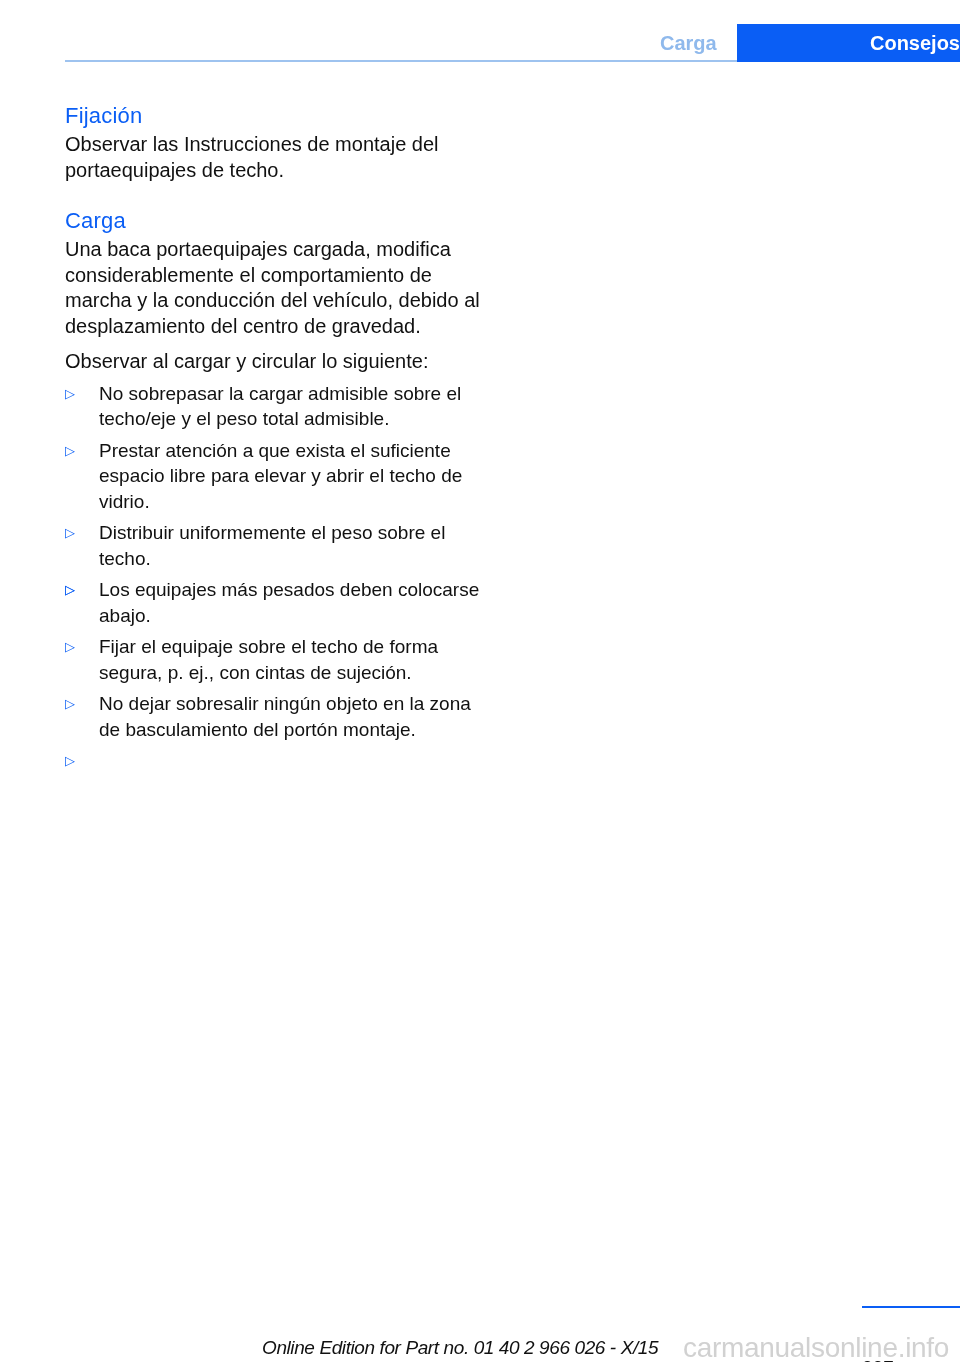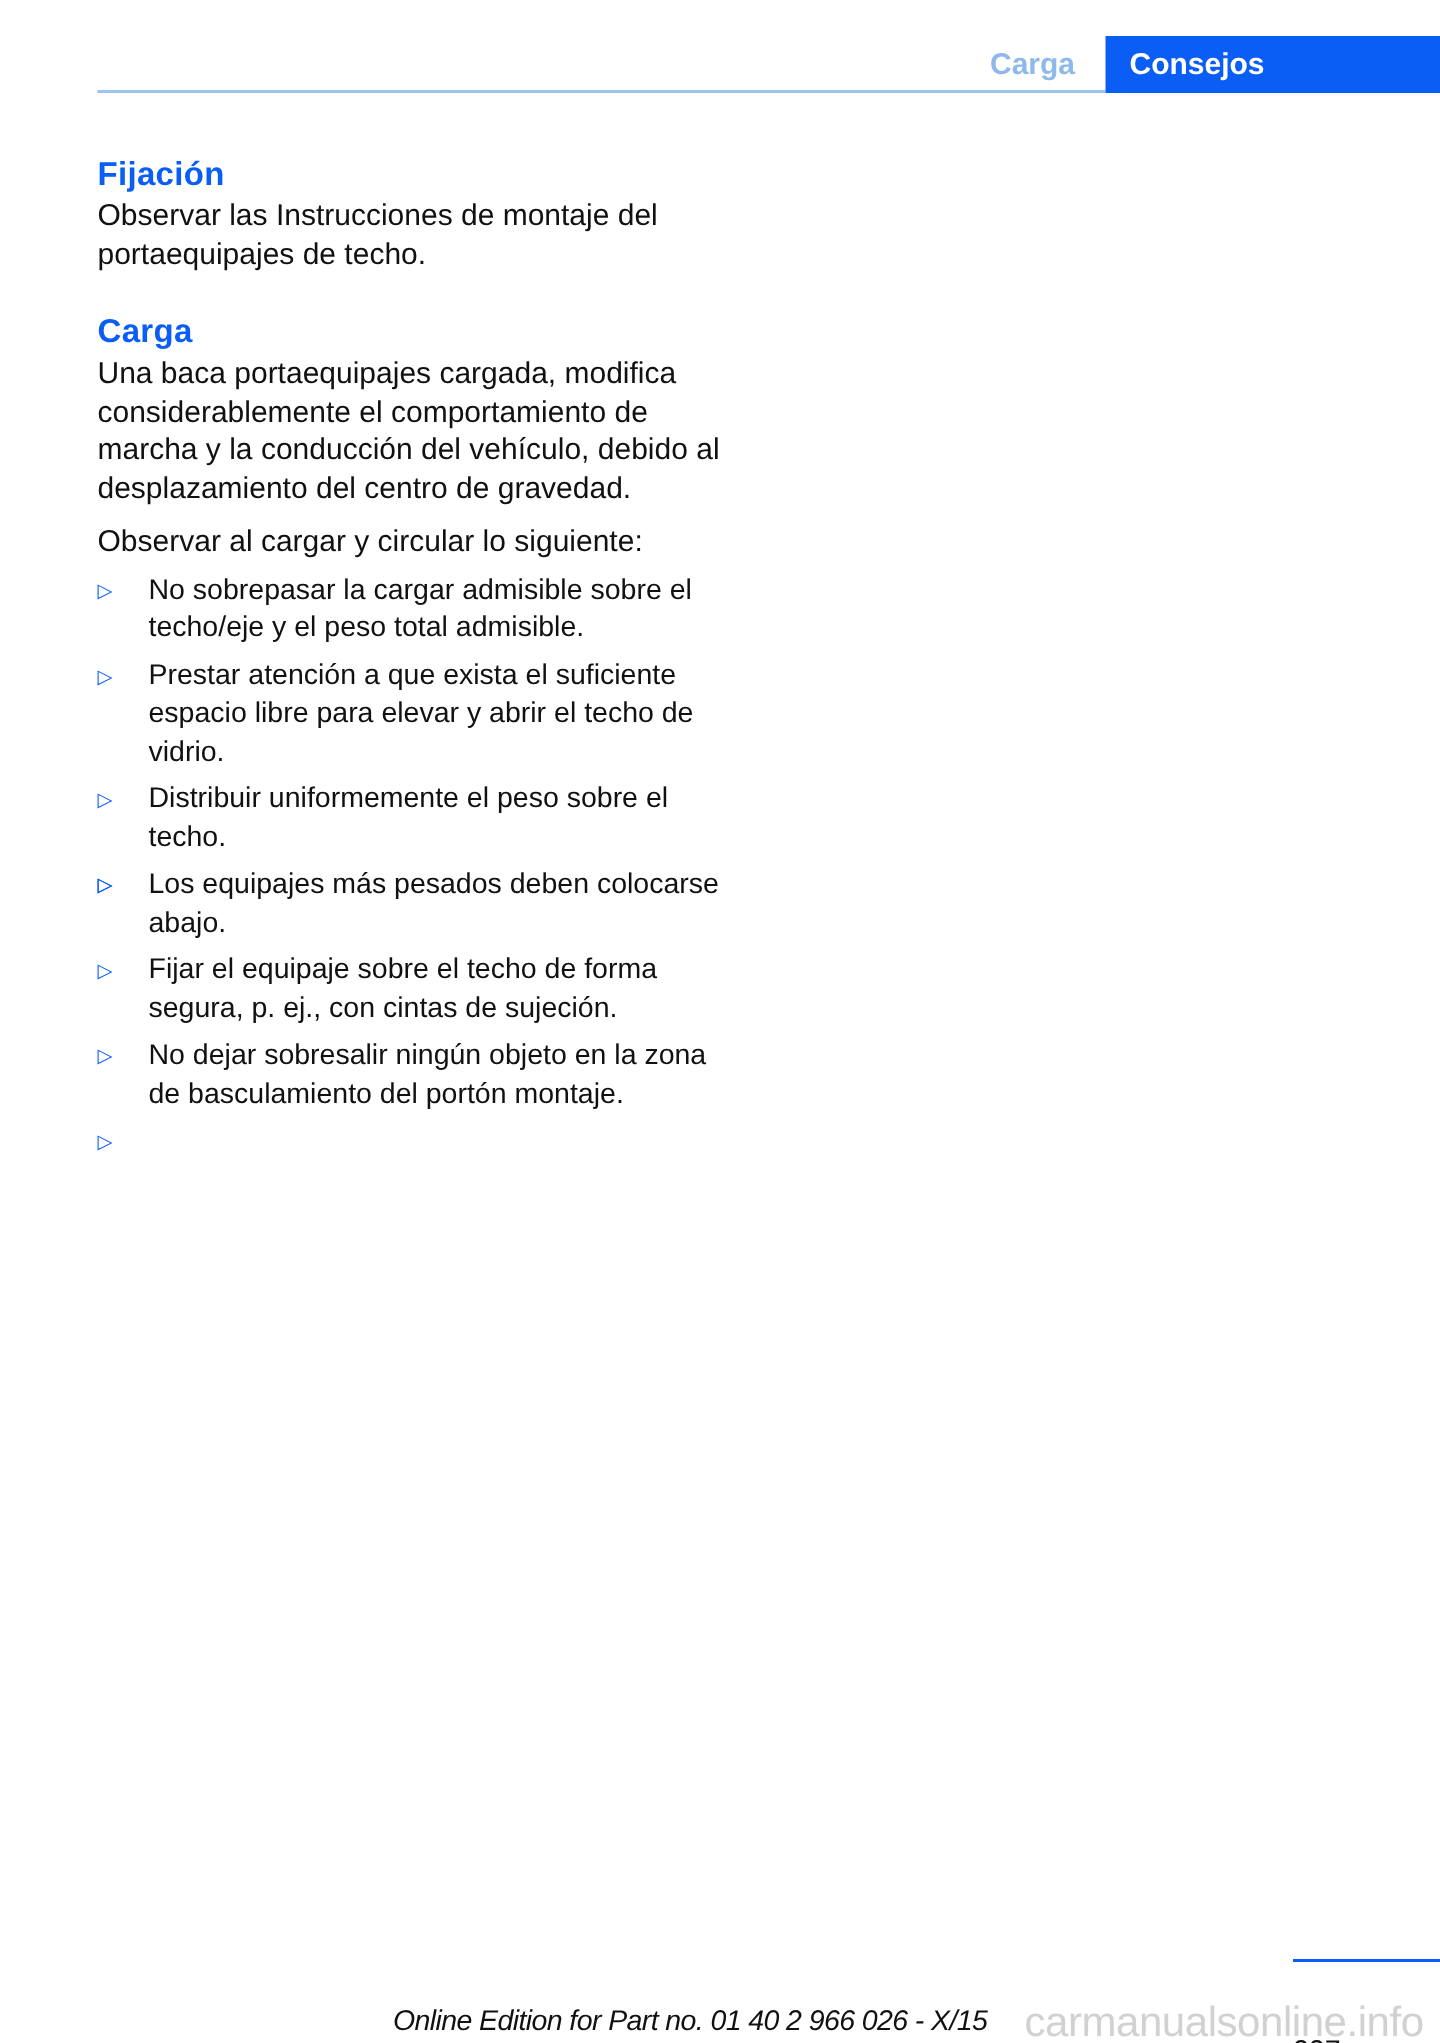--- a/index.html
+++ b/index.html
@@ -3,23 +3,23 @@
 <meta charset="utf-8">
 <style>
   html, body { margin:0; padding:0; background:#ffffff; }
   body { width:960px; height:1362px; position:relative; overflow:hidden;
          font-family:"Liberation Sans", "DejaVu Sans", sans-serif; color:#111; }
   .hdr-line { position:absolute; left:65px; top:60px; width:672px; height:2px; background:#9ec3ef; }
   .hdr-tab-inactive { position:absolute; left:660px; top:24px; height:36px; width:77px;
          color:#8fb9ec; font-weight:bold; font-size:20px; line-height:38px; }
   .hdr-tab-active { position:absolute; left:737px; top:24px; width:223px; height:38px;
          background:#0a5ef5; color:#fff; font-weight:bold; font-size:20px; line-height:38px;
-         padding-left:16px; box-sizing:border-box; }
+         padding-left:16px; box-sizing:border-box;text-align:right; }
   .content { position:absolute; left:65px; top:100px; width:420px; }
-  h2 { margin:0; color:#0a5ef5; font-size:22px; font-weight:bold; line-height:32px; letter-spacing:0.2px; }
+  h2 { margin:0; color:#0a5ef5; font-size:22px; font-weight:normal; line-height:32px; letter-spacing:0.2px; }
   p { margin:0; font-size:20px; line-height:25.5px; }
   .sec2 { margin-top:22px; }
   .gap { margin-top:10px; }
   ul { list-style:none; margin:6px 0 0 0; padding:0; }
   li { position:relative; padding-left:34px; font-size:19px; line-height:25.5px; margin-bottom:6px; }
   .bullet { position:absolute; left:0; top:0; color:#0a5ef5; font-size:13px; }
   .foot-line { position:absolute; left:862px; top:1306px; width:98px; height:2px; background:#0a5ef5; }
   .page-num { position:absolute; left:862px; top:1317px; font-size:19px; color:#111;margin-top:40px; }
   .edition { position:absolute; left:262px; top:1337px; font-size:19px; color:#111; letter-spacing:-0.4px;font-style:italic; }
   .watermark { position:absolute; left:683px; top:1332px; font-size:28px; color:#c9c9c9; letter-spacing:-0.3px; opacity:0.85; }

